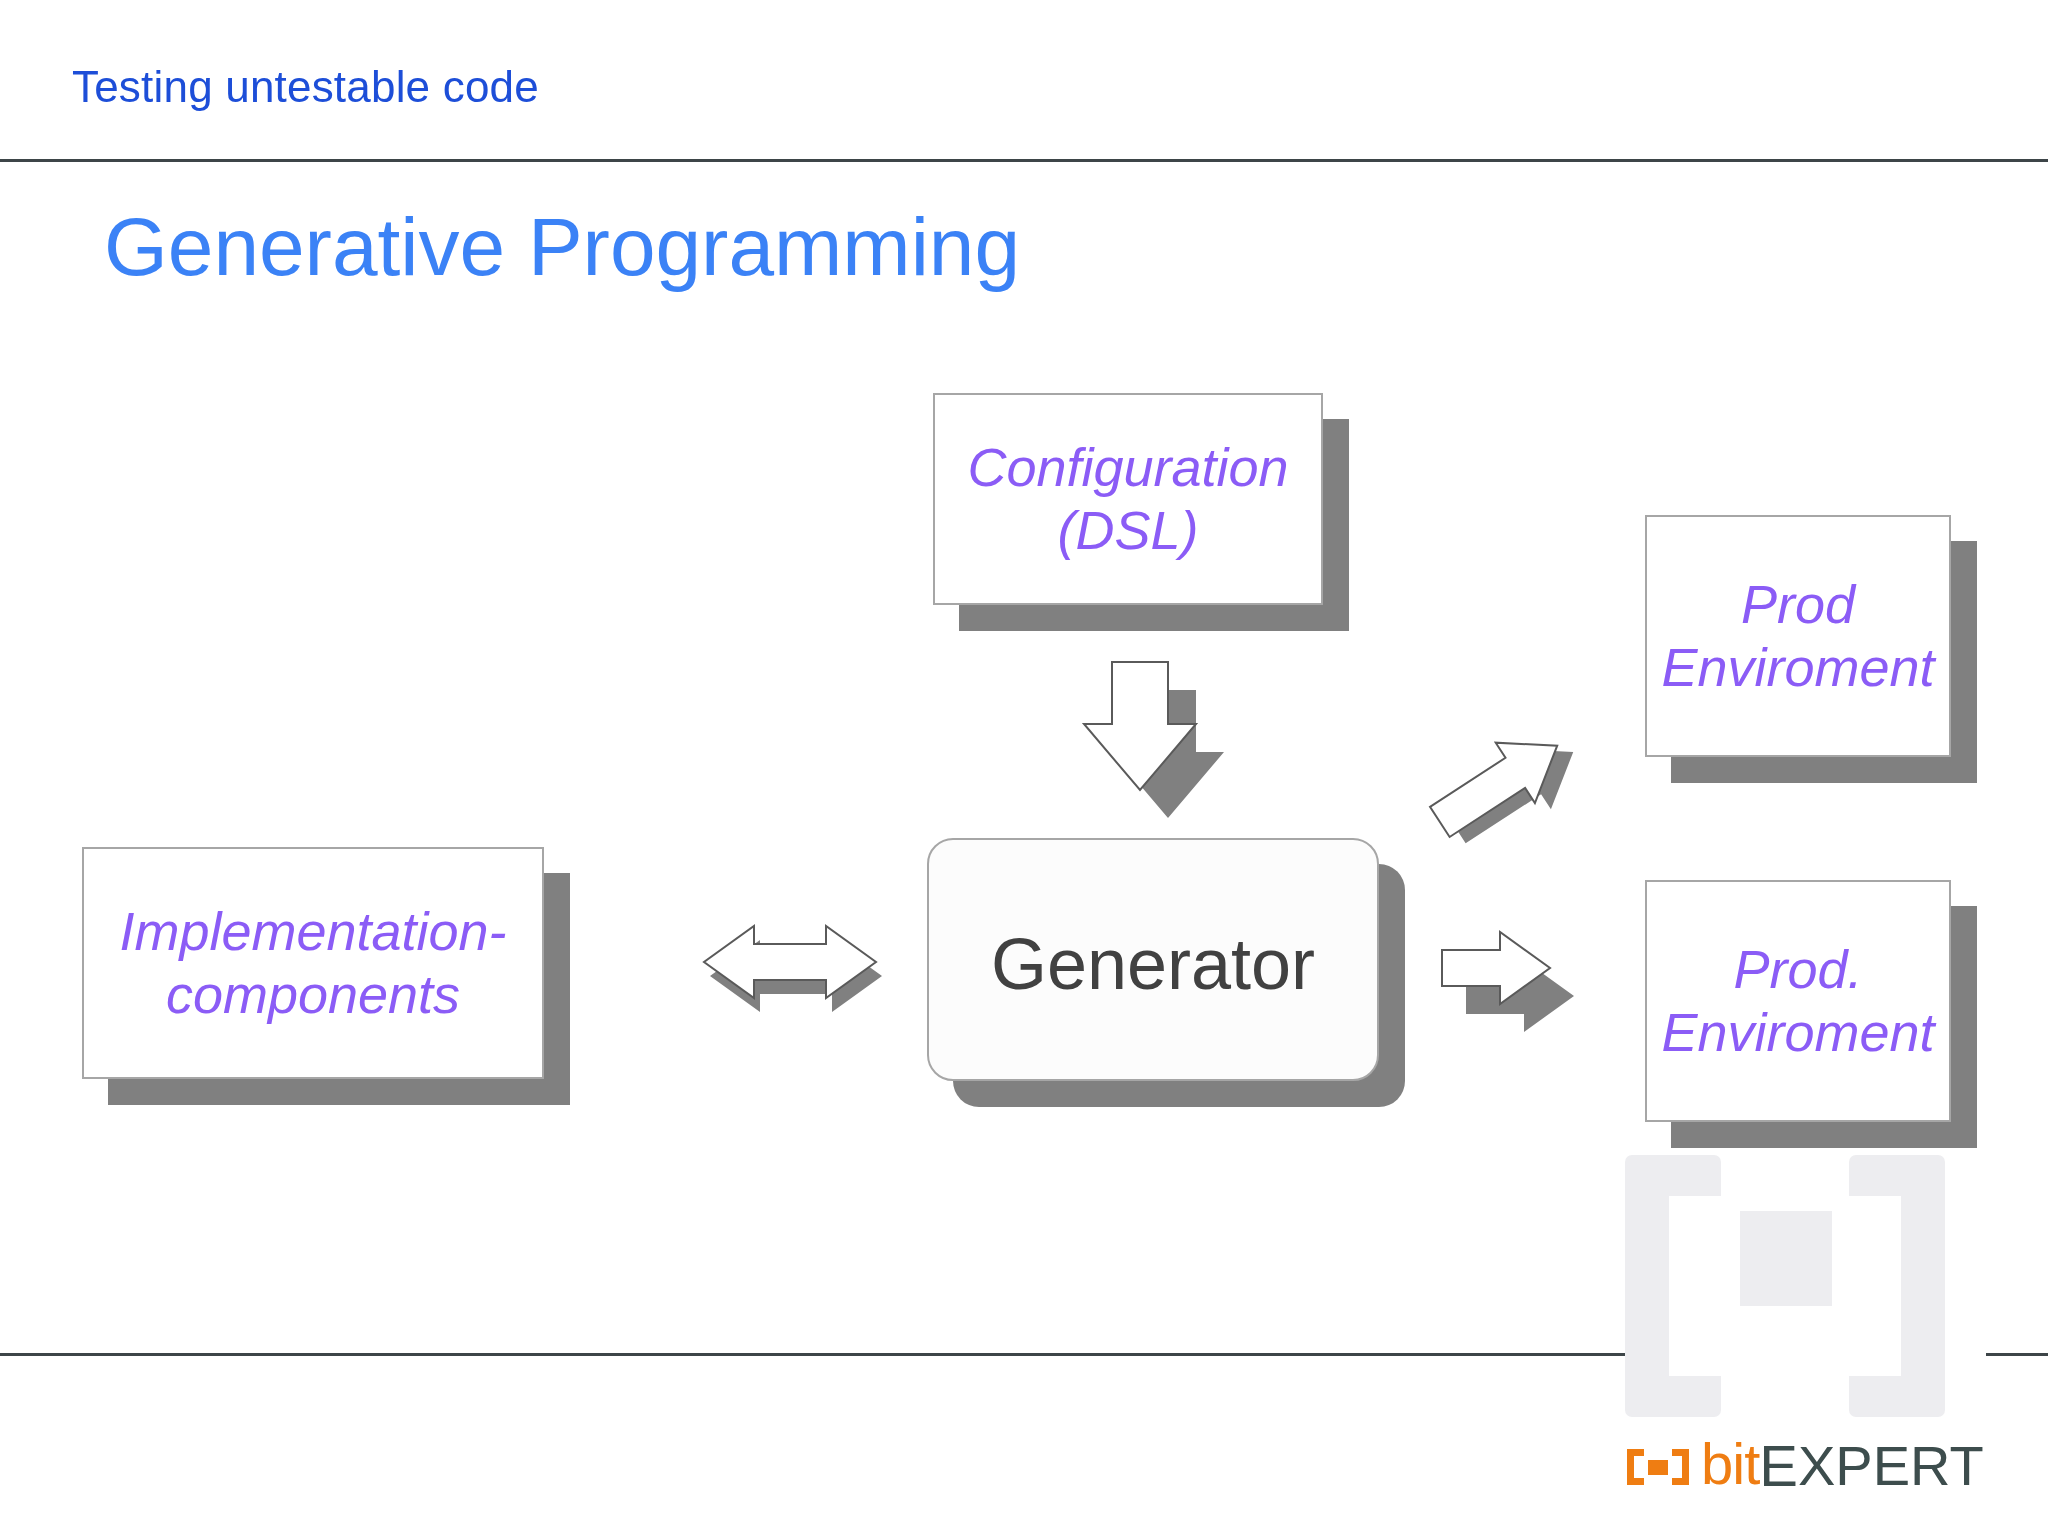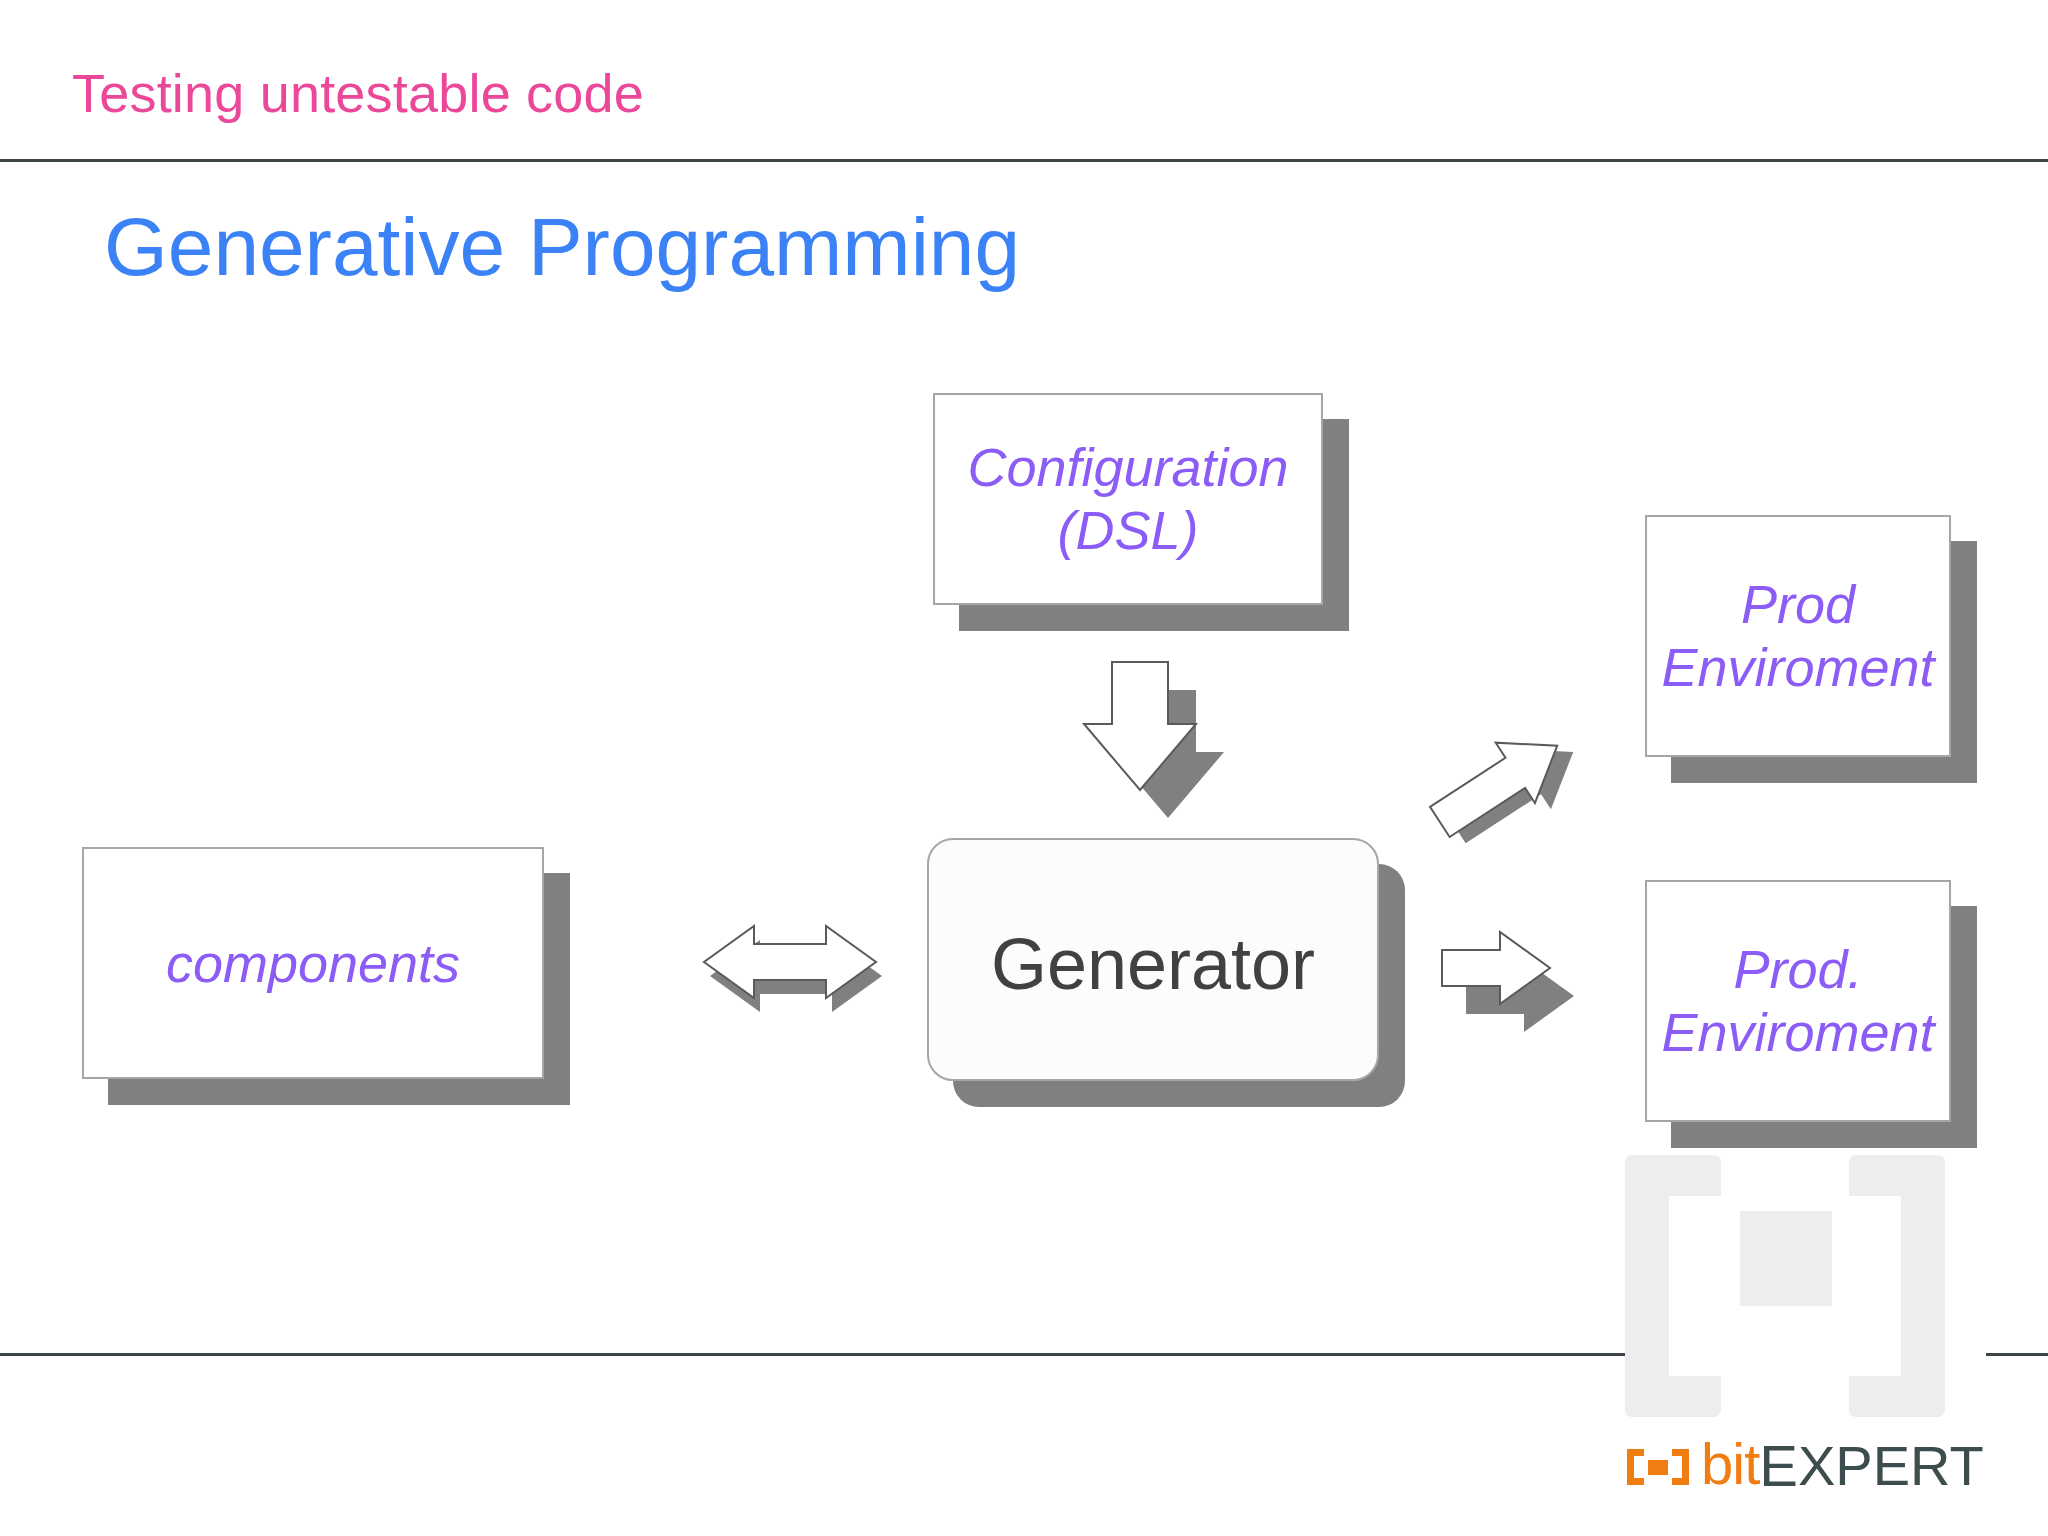--- a/index.html
+++ b/index.html
@@ -20,22 +20,22 @@
     position: absolute;
     inset: 0;
     background: #ffffff;
   }
 
   
   .slide-header {
     position: absolute;
     left: 72px;
     top: 62px;
-    font-size: 54px;
-    color: #ec4899;
+    font-size: 44px;
+    color: #1d4ed8;
     letter-spacing: 0.2px;
     white-space: nowrap;
   }
   .header-rule {
     position: absolute;
     left: 0;
     top: 159px;
     width: 2048px;
     height: 0;
     border-top: 3px solid #3d4548;
@@ -307,20 +307,21 @@
         <div>Configuration</div>
         <div>(DSL)</div>
       </div>
     </div>
   </div>
 
   <div class="dgm-box" id="box-implementation">
     <div class="shadow"></div>
     <div class="face">
       <div class="label">
+        <div>Implementation-</div>
         <div>components</div>
       </div>
     </div>
   </div>
 
   <div id="box-generator">
     <div class="shadow"></div>
     <div class="face">
       <div class="label">Generator</div>
     </div>

